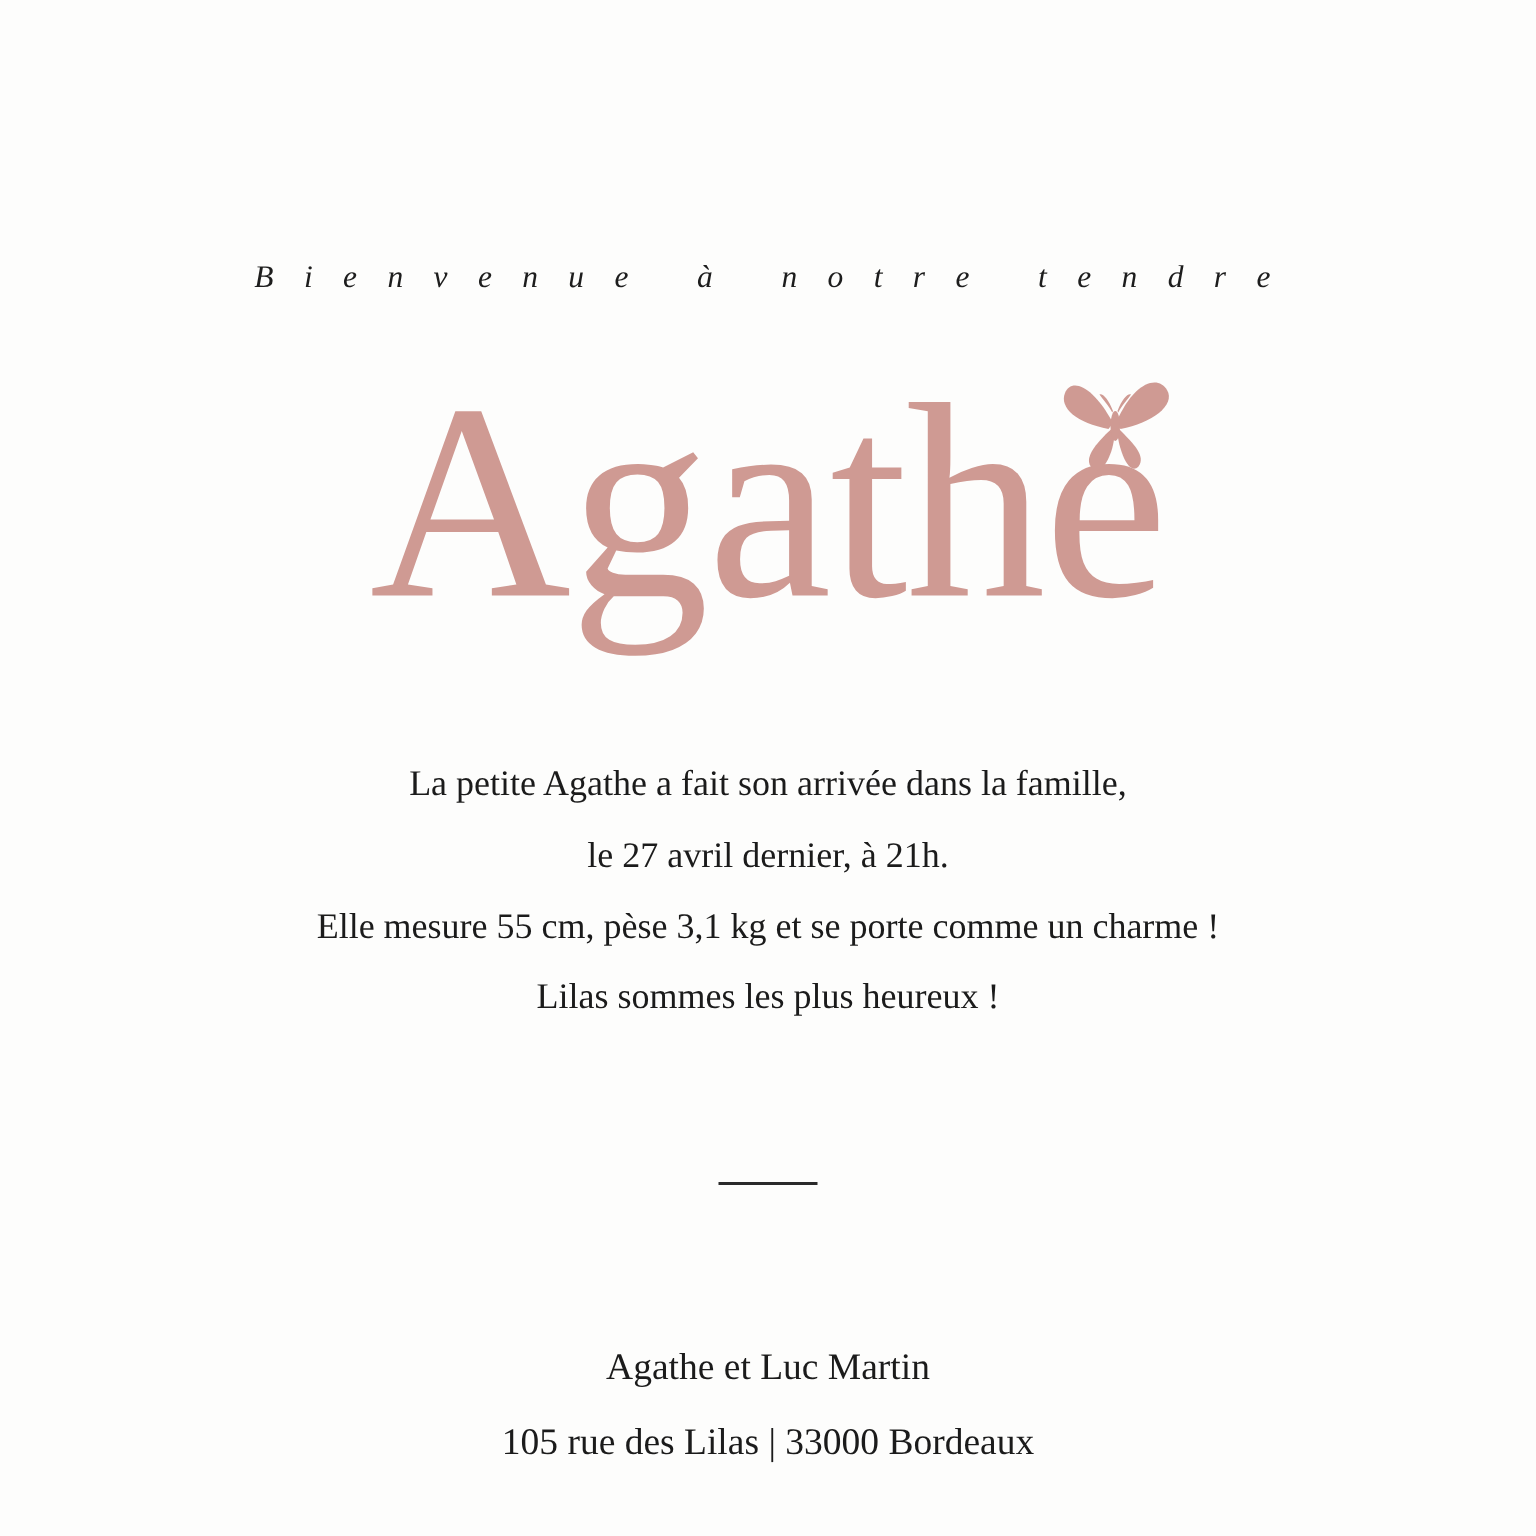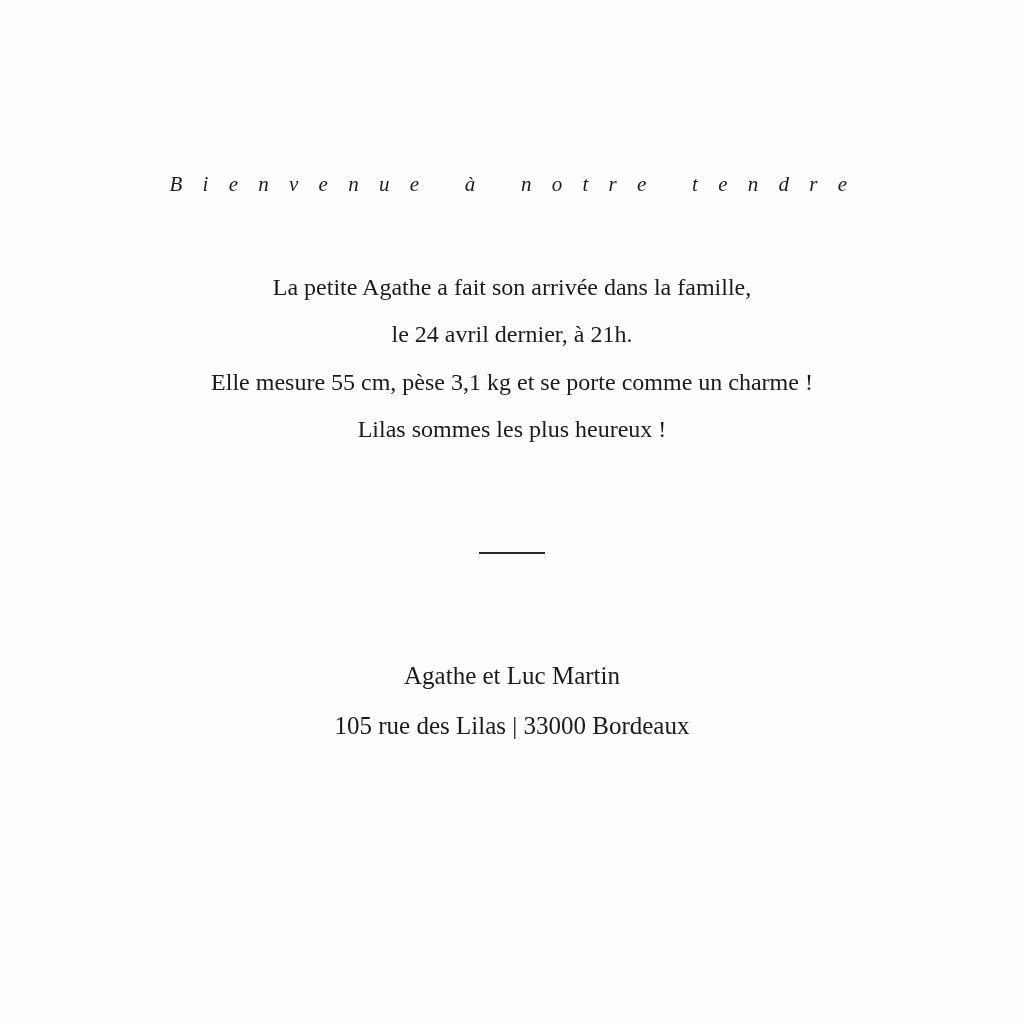--- a/index.html
+++ b/index.html
@@ -86,24 +86,38 @@
     white-space: nowrap;
   }
 </style>
 </head>
 <body>
 
 <div class="card">
 
   <div class="eyebrow">B i e n v e n u e   à   n o t r e   t e n d r e</div>
 
+  <div class="name-wrap">
+    <div class="name">Agathe</div>
+    <svg class="butterfly" viewBox="0 0 80 70" aria-hidden="true">
+      <g fill="#cf9a93">
+        <path d="M36 34 C22 8, 8 4, 4 14 C0 24, 12 34, 33 38 Z"></path>
+        <path d="M38 34 C50 6, 66 2, 72 12 C78 22, 62 34, 41 38 Z"></path>
+        <path d="M35 38 C24 48, 16 58, 22 64 C28 70, 36 56, 37 42 Z"></path>
+        <path d="M40 38 C50 48, 58 56, 53 63 C47 69, 41 55, 39 42 Z"></path>
+        <ellipse cx="37.5" cy="36" rx="3.2" ry="10"></ellipse>
+        <path d="M36 26 C33 18, 29 14, 27 15 C29 18, 33 22, 35.5 27 Z"></path>
+        <path d="M39 26 C42 18, 46 14, 48 15 C46 18, 42 22, 39.5 27 Z"></path>
+      </g>
+    </svg>
+  </div>
 
   <div class="body-text">
     <div>La petite Agathe a fait son arrivée dans la famille,</div>
-    <div>le 24 avril dernier, à 21h.</div>
+    <div>le 27 avril dernier, à 21h.</div>
     <div>Elle mesure 55 cm, pèse 3,1 kg et se porte comme un charme !</div>
     <div>Lilas sommes les plus heureux !</div>
   </div>
 
   <div class="divider"></div>
 
   <div class="signature">
     <div>Agathe et Luc Martin</div>
     <div>105 rue des Lilas | 33000 Bordeaux</div>
   </div>

